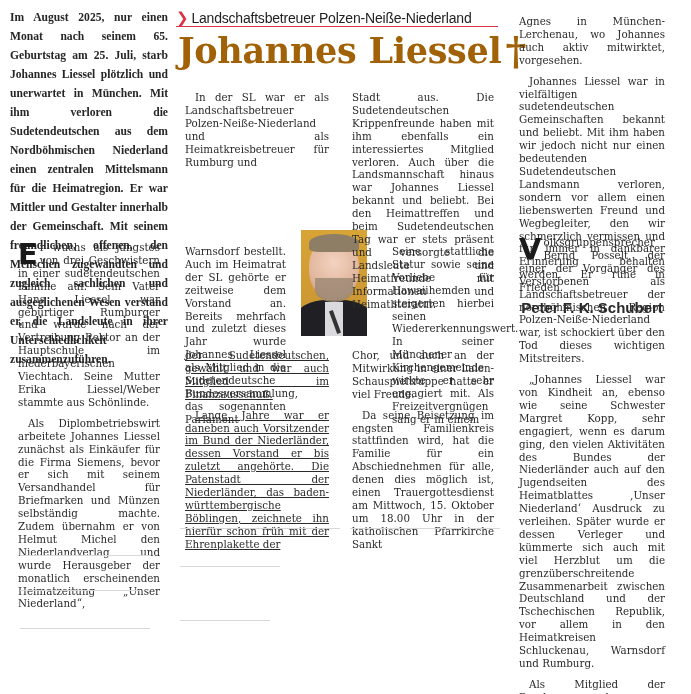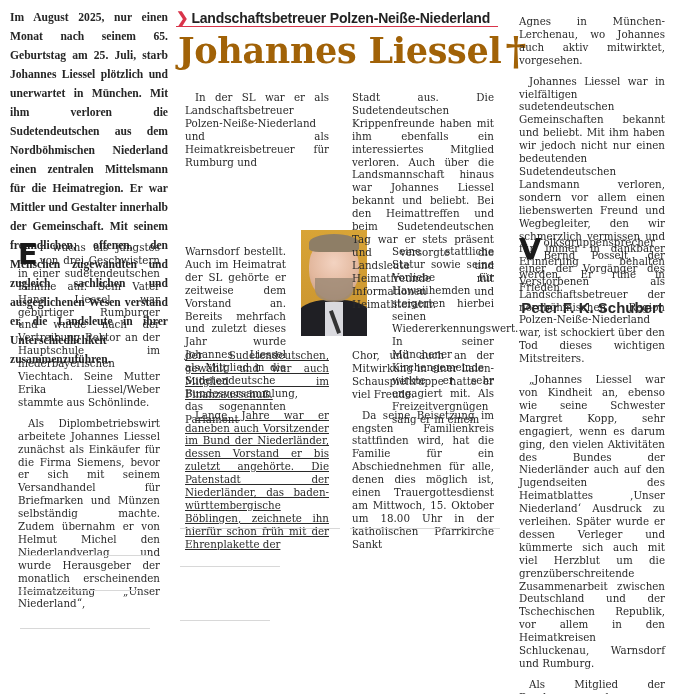--- a/index.html
+++ b/index.html
@@ -5,21 +5,21 @@
   html, body { margin: 0; padding: 0; background: #ffffff; }
   body { width: 691px; height: 694px; position: relative; overflow: hidden;
          font-family: "DejaVu Serif", serif; color: #2a2a2a; }
   .col { position: absolute; font-size: 10.3px; line-height: 12.9px; text-align: justify; hyphens: manual; }
   .col p { margin: 8px; text-indent: 10px; }
   .col p.noindent { text-indent: 0; }
   .lead { position: absolute; left: 10px; top: 8px; width: 158px; font-family: "Liberation Serif", serif;
           font-weight: bold; font-size: 11.6px; line-height: 19px; text-align: justify; color: #262626; }
   .kicker { position: absolute; left: 176px; top: 9px; width: 322px; height: 17px;
             border-bottom: 1.5px solid #d9344a; font-family: "Liberation Sans", sans-serif;
-            font-size: 14px; font-weight: bold; color: #222; letter-spacing: -0.2px; }
+            font-size: 14px; font-weight: normal; color: #222; letter-spacing: -0.2px; }
   .kicker .chev { color: #d9344a; font-size: 15px; margin-right: 3px; }
   .headline { position: absolute; left: 178px; top: 30px; width: 330px; font-family: "DejaVu Serif", serif;
               font-weight: bold; font-size: 35px; line-height: 42px; color: #a16207; letter-spacing: -0.3px; white-space: nowrap; }
   .cross { display: inline-block; font-size: 40px; margin-left: 4px; vertical-align: -2px; }
   .dropcap { float: left; font-family: "DejaVu Sans", sans-serif; font-weight: bold; font-size: 29px;
              line-height: 24px; margin: 1px 2px 0 0; color: #1a1a1a; }
   .photo { position: absolute; left: 301px; top: 230px; width: 66px; height: 106px;
            background: linear-gradient(180deg, #d8a436 0%, #c99330 100%); overflow: hidden; }
   .photo .head { position: absolute; left: 8px; top: 8px; width: 50px; height: 62px; border-radius: 45% 45% 48% 48%;
                  background: radial-gradient(circle at 50% 40%, #f3d3c1 0%, #e2b79d 55%, #b9917a 100%); }

